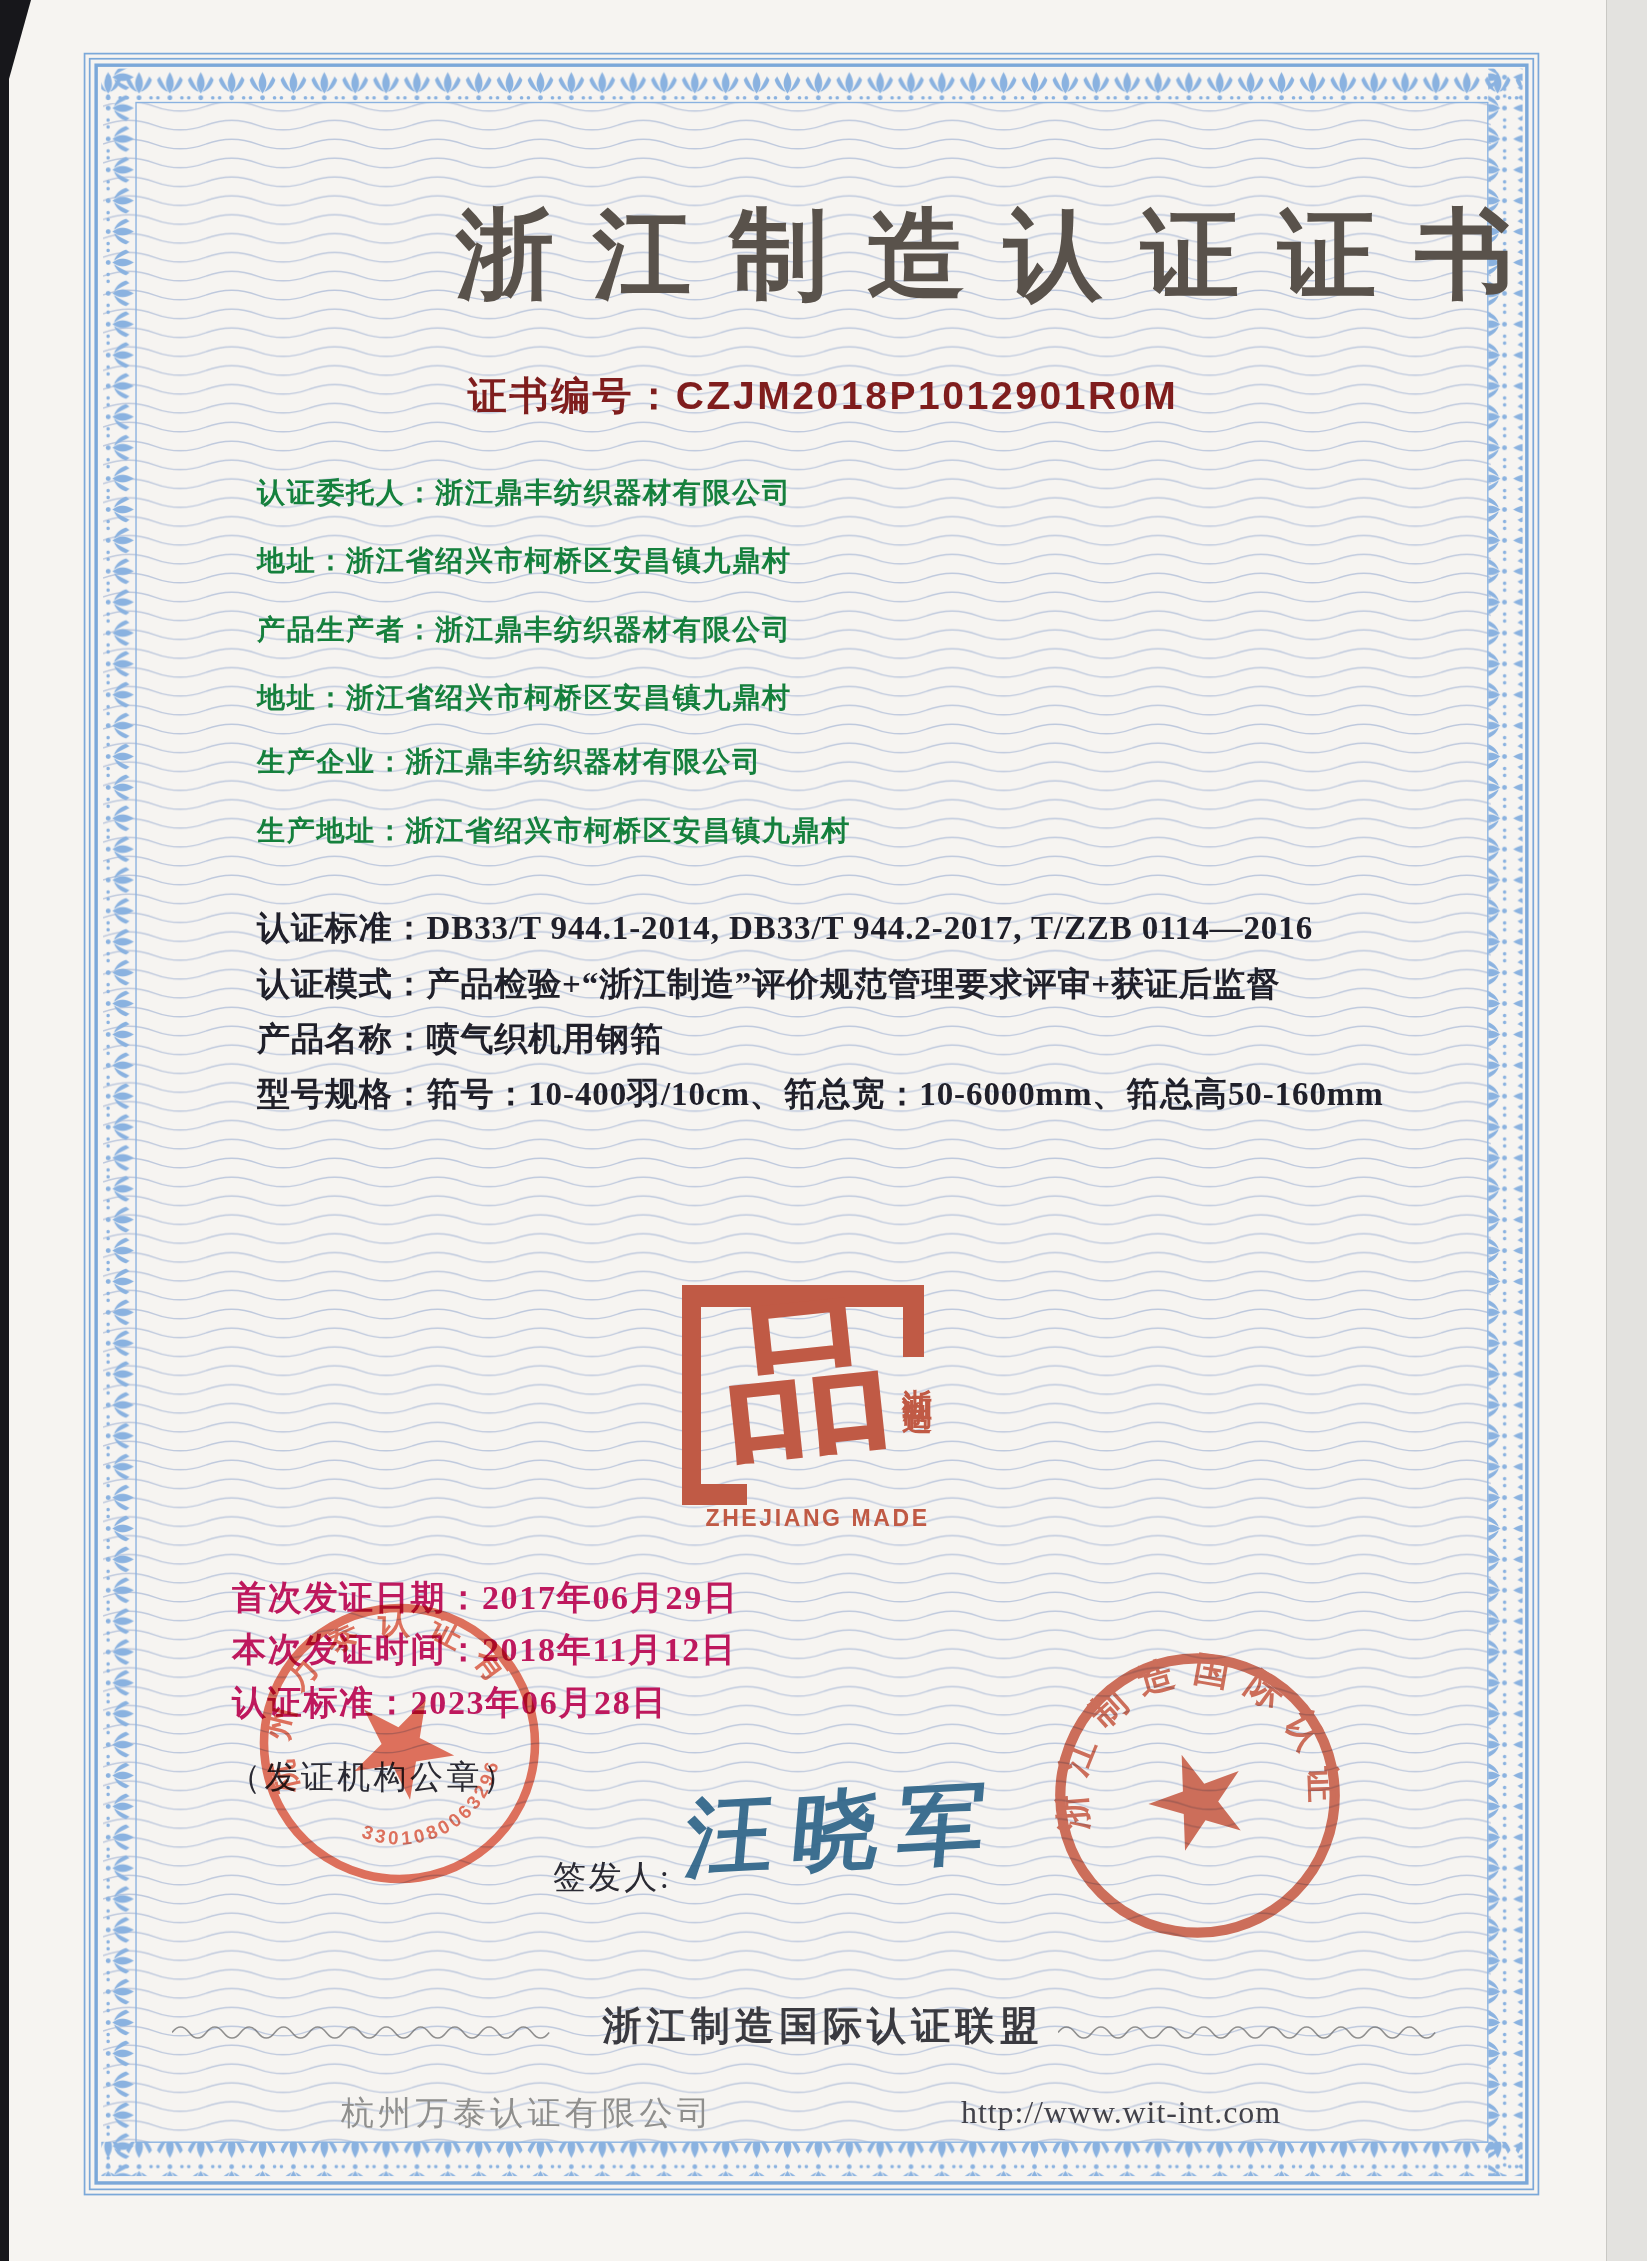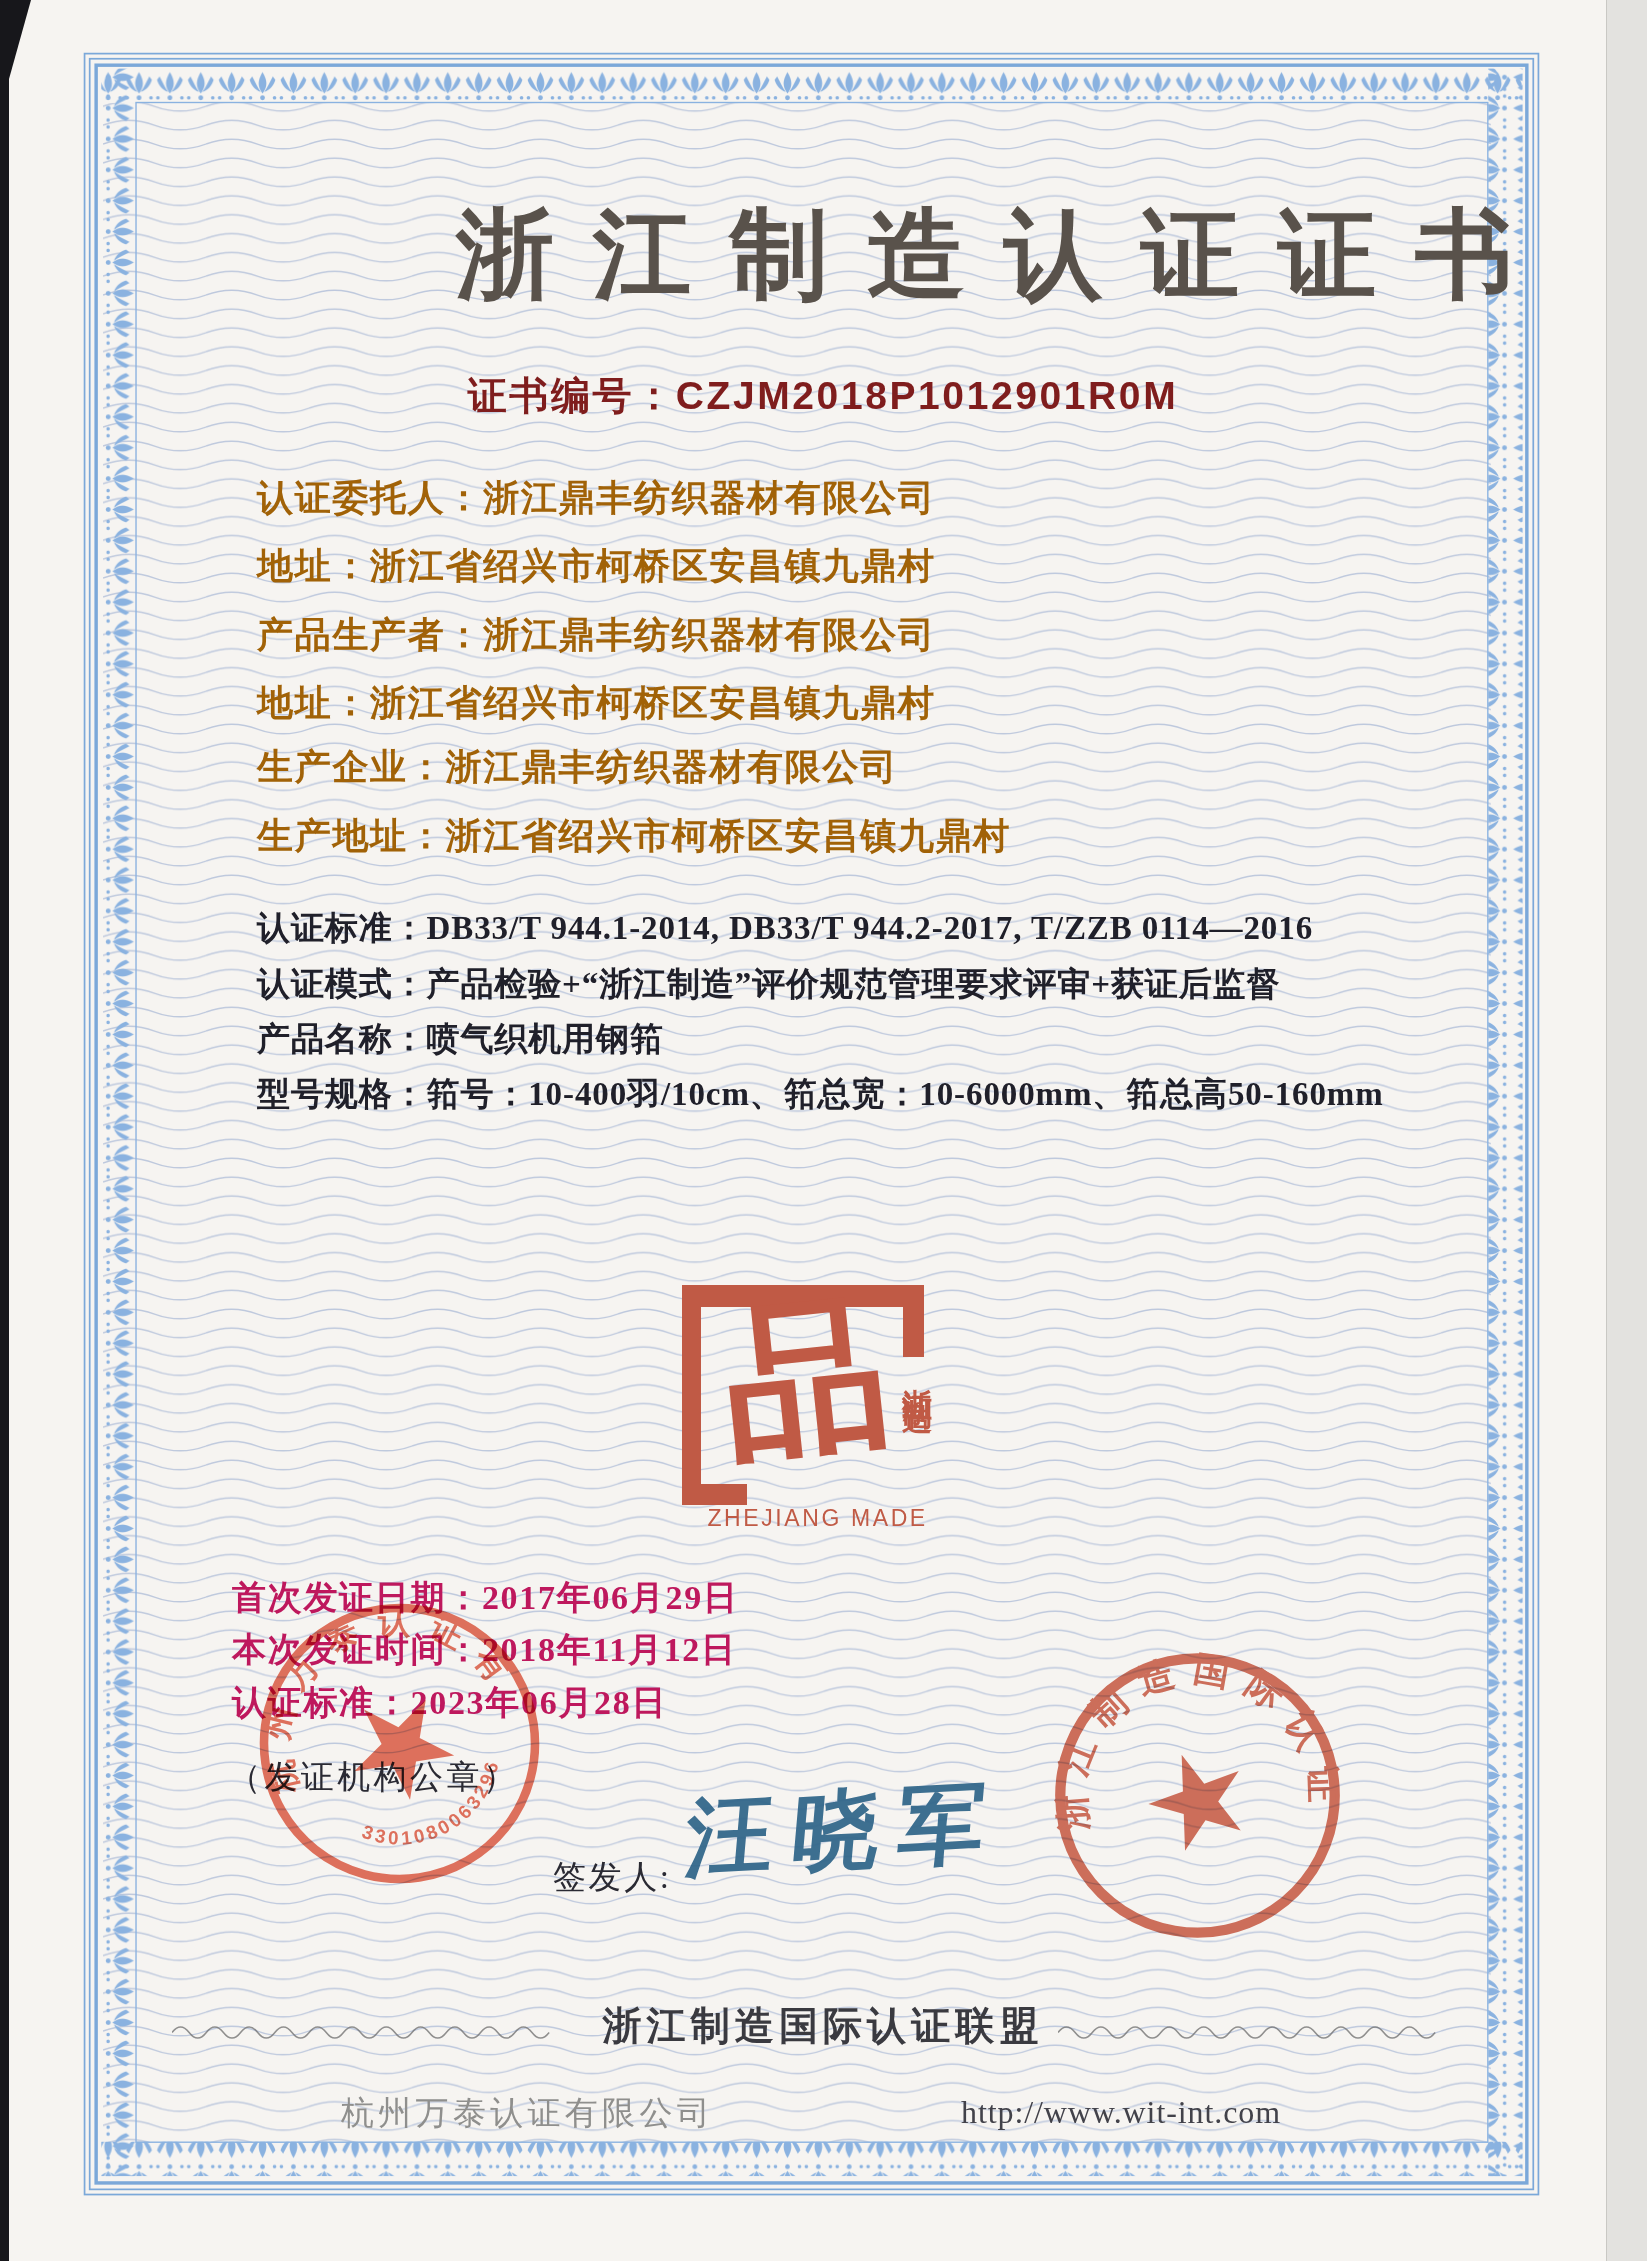--- a/index.html
+++ b/index.html
@@ -21,21 +21,21 @@
   .title{
     left:94px;top:190px;width:1458px;text-align:right;
     font-size:98px;font-weight:700;color:#59524b;
     letter-spacing:39px;text-indent:39px;white-space:nowrap;
   }
   .certno{
     left:94px;top:369px;width:1458px;text-align:center;
     font-family:"Liberation Sans","DejaVu Sans",sans-serif;
     font-size:39px;font-weight:700;color:#7f1d1d;letter-spacing:2.6px;white-space:nowrap;
   }
-  .field-row{left:257px;font-size:36px;font-weight:700;color:#a16207;letter-spacing:1.7px;white-space:nowrap;}
+  .field-row{left:257px;font-size:28px;font-weight:700;color:#15803d;letter-spacing:1.7px;white-space:nowrap;}
   .spec-row{left:257px;font-size:33px;font-weight:700;color:#20202a;letter-spacing:0.9px;white-space:nowrap;}
   .para{
     left:257px;top:1139px;width:1211px;
     font-size:31px;color:#26262e;line-height:56px;
     text-align:justify;text-indent:2.2em;letter-spacing:0.9px;
   }
   .date-row{left:232px;font-size:34px;font-weight:600;color:#be185d;letter-spacing:1.7px;white-space:nowrap;}
   .seal-note{left:228px;top:1755px;font-size:33px;color:#2a2a33;letter-spacing:3.4px;white-space:nowrap;}
   .issuer-label{left:553px;top:1855px;font-size:33px;color:#2a2a33;letter-spacing:2.6px;white-space:nowrap;}
   .signature{
@@ -52,21 +52,21 @@
 
   
   .logo{left:682px;top:1285px;width:250px;height:262px;}
   .logo .bar{position:absolute;background:#c05a45;}
   .logo-pin{position:absolute;left:41px;top:12px;font-size:165px;font-weight:700;color:#c05a45;
     transform:rotate(-6deg);line-height:1;}
   .logo-vertical{position:absolute;left:214px;top:79px;writing-mode:vertical-rl;text-orientation:upright;
     font-size:30px;font-weight:700;color:#c05a45;letter-spacing:5.1px;}
   .logo-caption{position:absolute;left:20.6px;top:220px;width:230px;text-align:center;
     font-family:"Liberation Sans","DejaVu Sans",sans-serif;
-    font-size:23px;font-weight:400;color:#c05a45;letter-spacing:2.6px;white-space:nowrap;}
+    font-size:23px;font-weight:700;color:#c05a45;letter-spacing:2.6px;white-space:nowrap;}
 
   .stamp{position:absolute;z-index:5;mix-blend-mode:multiply;opacity:.88;}
 </style>
 </head>
 <body>
 
 <div class="paper"></div>
 
 <svg class="bg-svg" width="1647" height="2261" viewBox="0 0 1920 2636">
   <defs>

